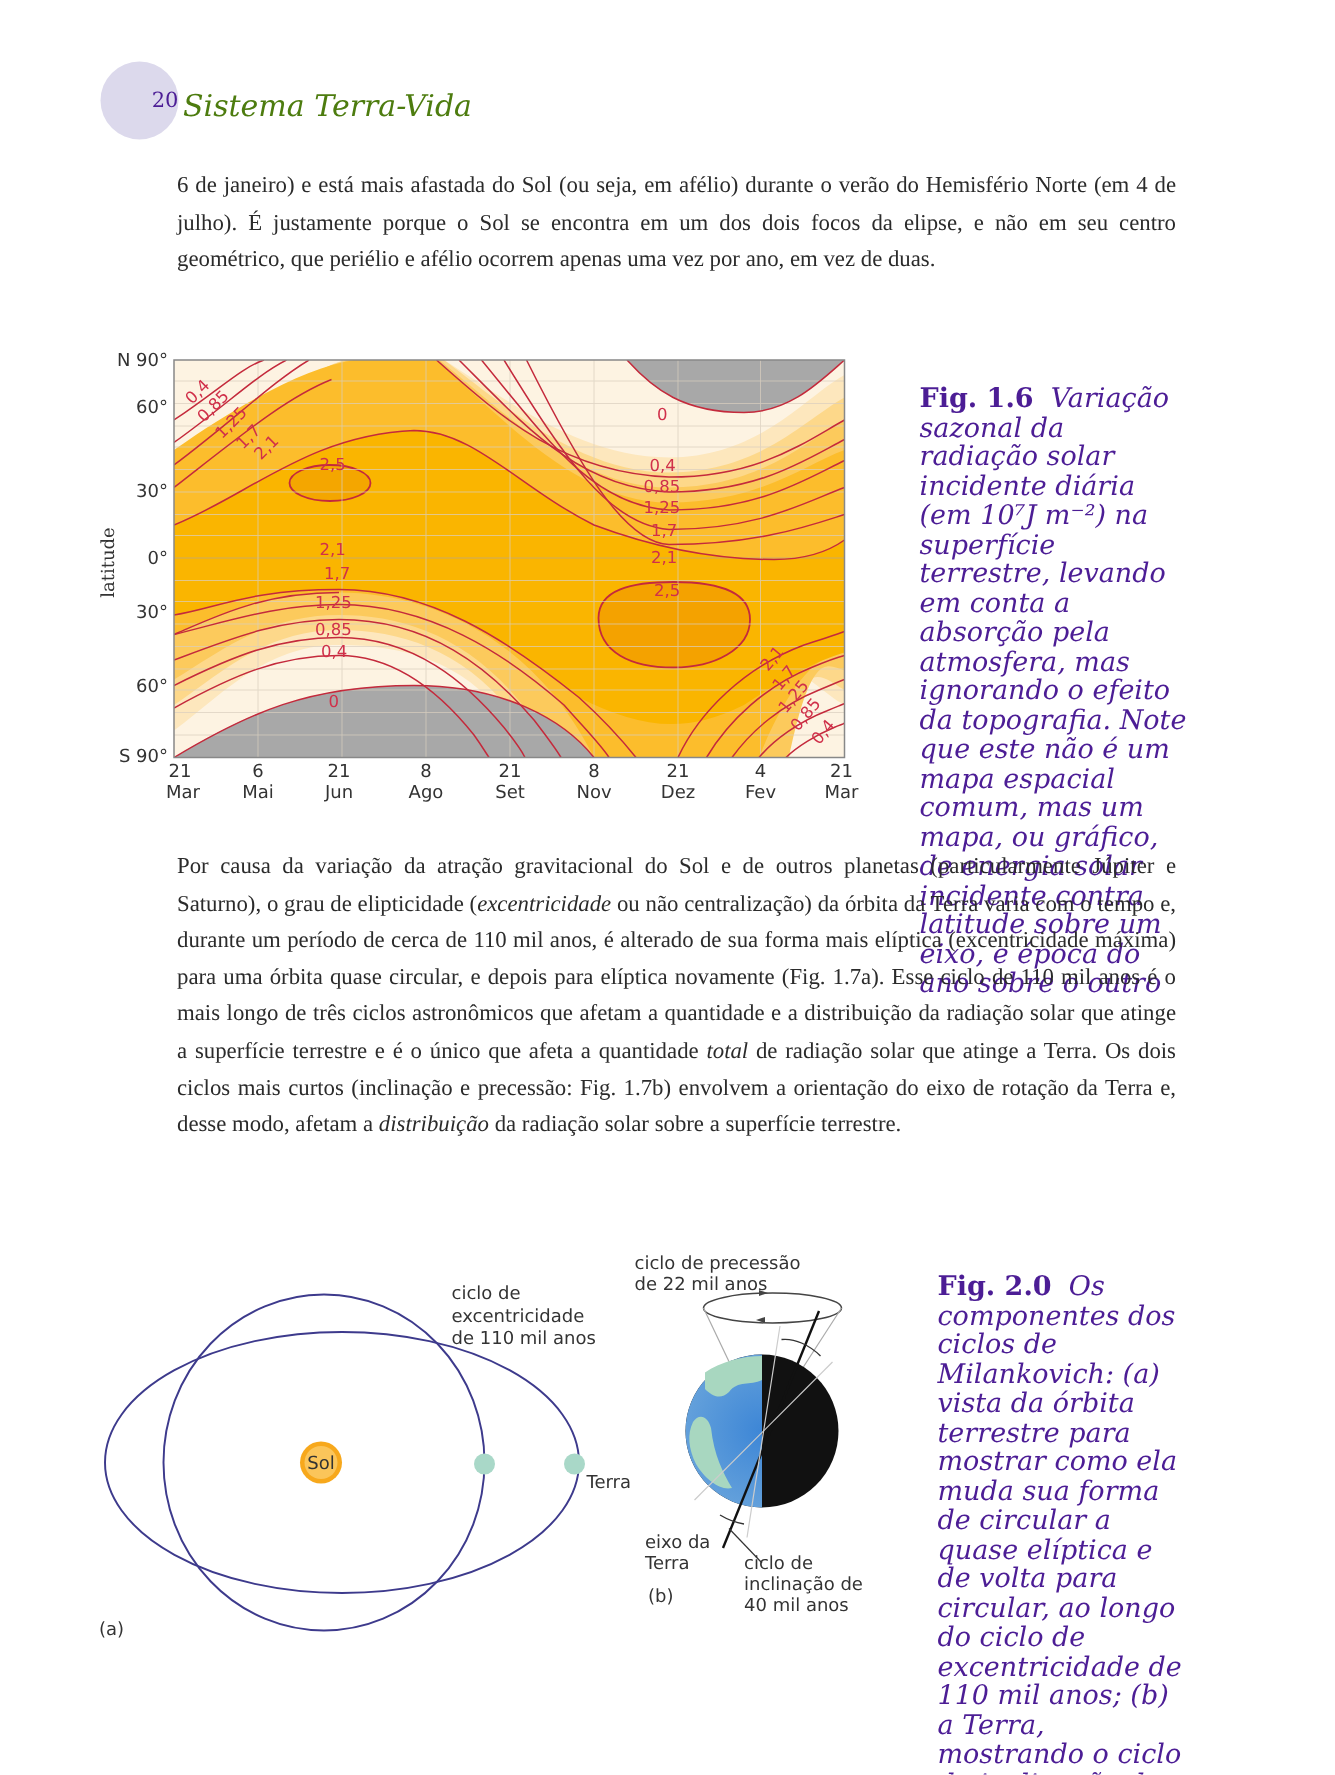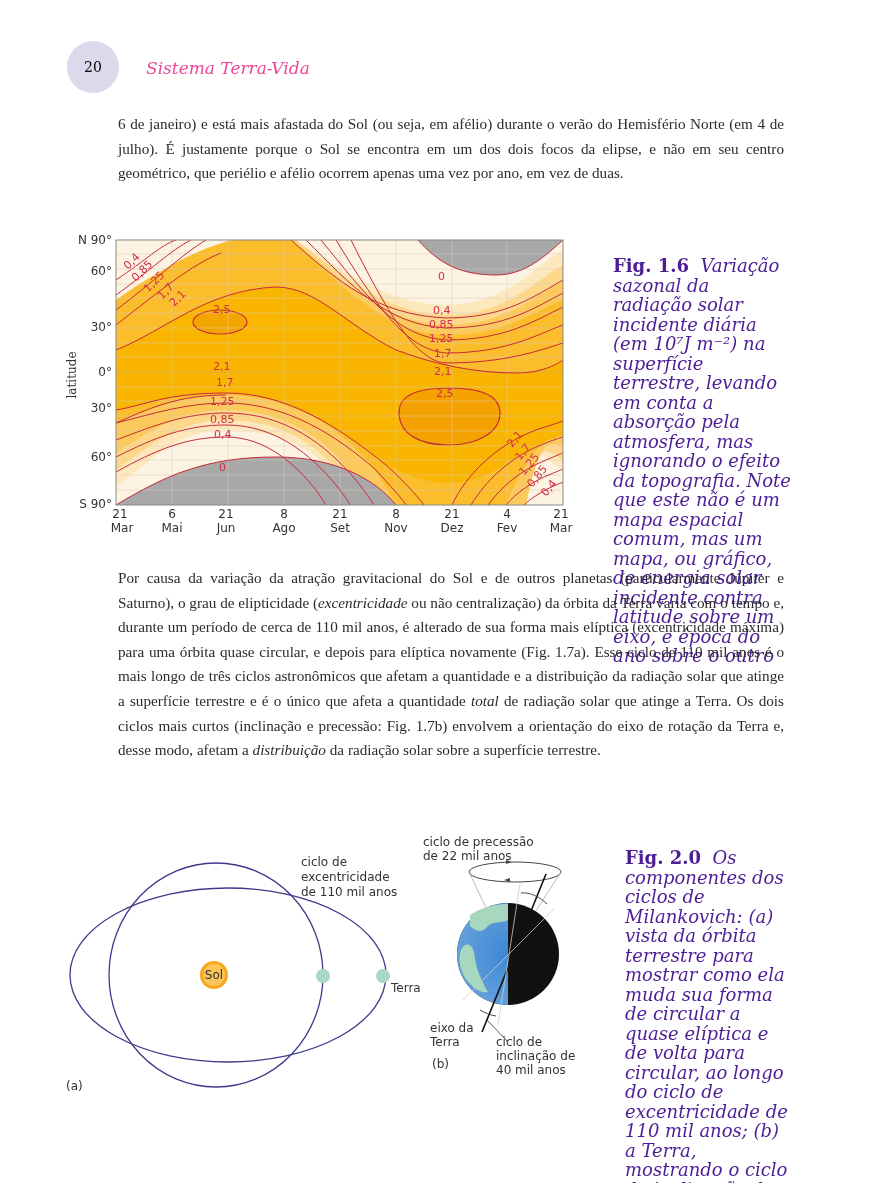--- a/index.html
+++ b/index.html
@@ -1,21 +1,21 @@
 <!DOCTYPE html>
 <html><head>
 <meta charset="utf-8">
 <style>
   html, body { margin: 0; padding: 0; }
   body { width: 890px; height: 1183px; background: #ffffff; position: relative; overflow: hidden;
          font-family: "DejaVu Serif", serif; color: #2a2a2a; }
   .page-badge { position: absolute; left: 67px; top: 41px; width: 52px; height: 52px; border-radius: 50%;
-                background: #dcd9ec; display: flex; align-items: center; justify-content: center;
-                font-size: 14px; color: #000000; }
-  .running-head { position: absolute; left: 122px; top: 58px; font-style: italic; font-size: 17px; color: #ec4899; margin-left: 24px; }
+                background: #dcd9ec; display: flex; align-items: center; justify-content: flex-end;
+                font-size: 14px; color: #4c1d95; }
+  .running-head { position: absolute; left: 122px; top: 58px; font-style: italic; font-size: 20px; color: #4d7c0f; }
   .para { position: absolute; left: 118px; width: 666px; font-size: 15.2px; line-height: 24.6px;
           text-align: justify; font-family: "Liberation Serif", serif; color: #2b2b2b; }
   .para .bold { font-weight: normal; }
   .para .it { font-style: italic; }
   .caption { position: absolute; font-size: 18px; line-height: 19.5px; font-style: italic;
              font-family: "DejaVu Serif", serif; color: #4c1d95; }
   .caption .figno { font-style: normal; font-weight: bold; }
   .chart-wrap { position: absolute; left: 56px; top: 225px; width: 530px; height: 320px; }
   .fig17a { position: absolute; left: 60px; top: 840px; width: 360px; height: 260px; }
   .fig17b { position: absolute; left: 410px; top: 820px; width: 200px; height: 260px; }

